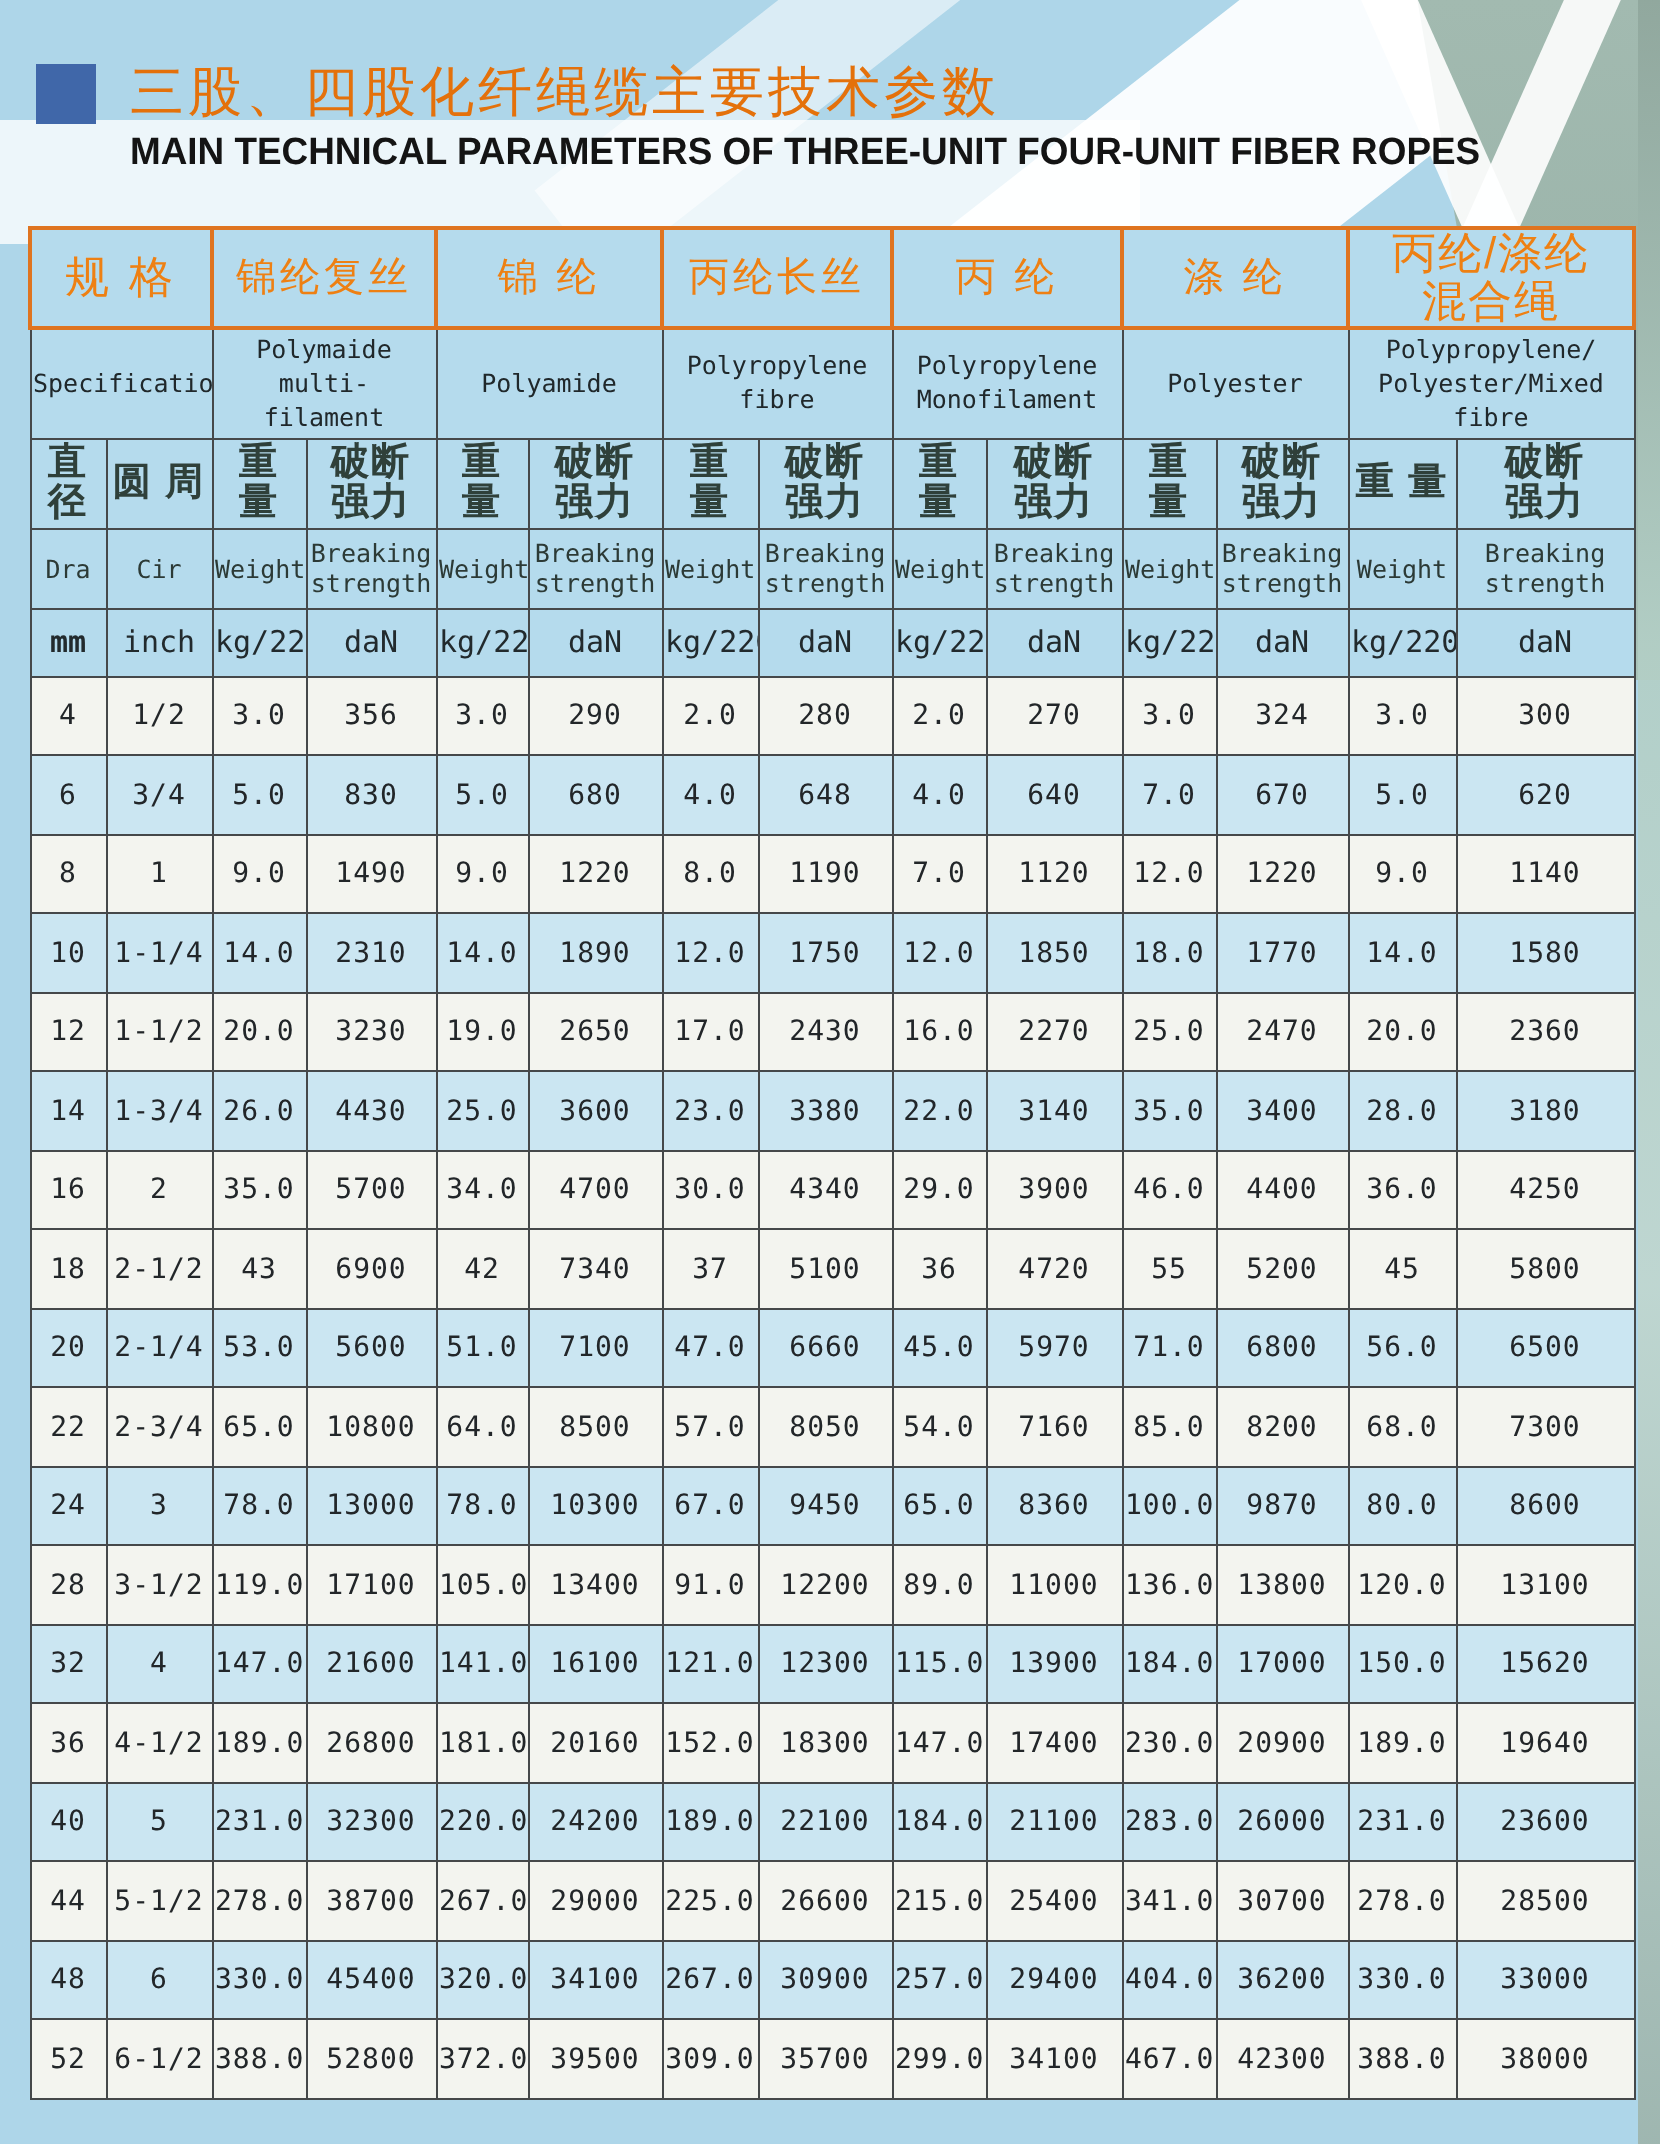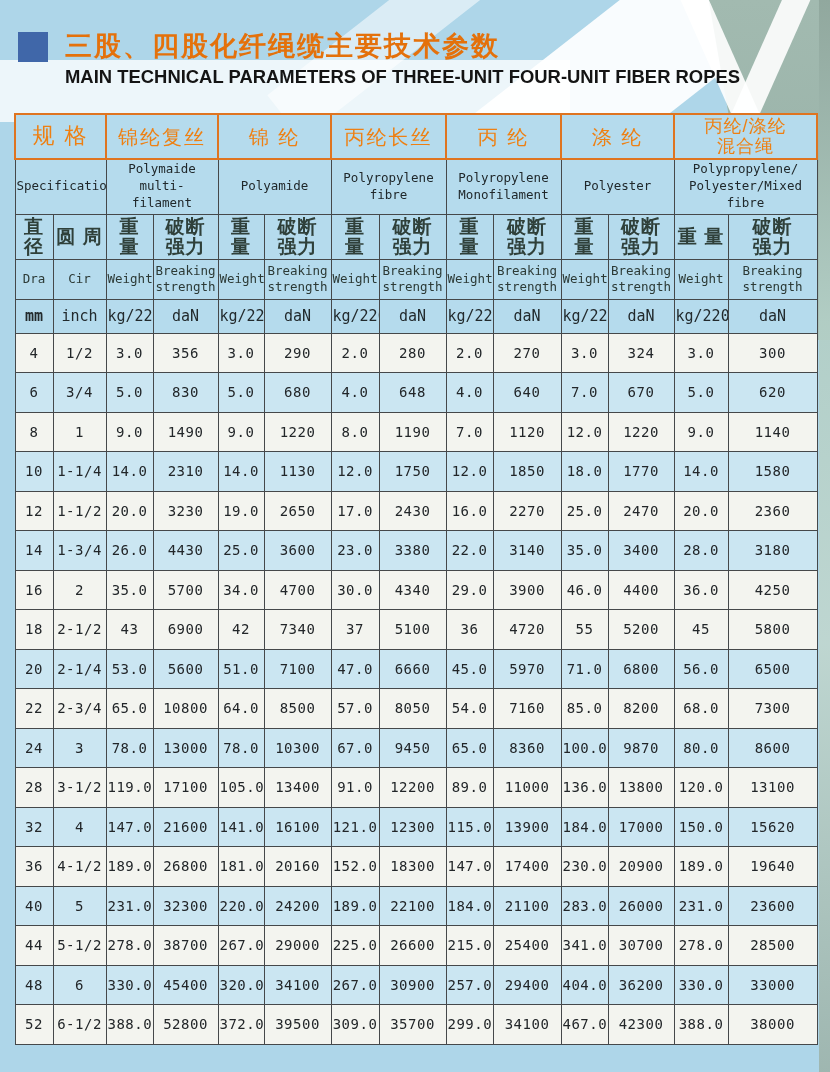--- a/index.html
+++ b/index.html
@@ -25,36 +25,36 @@
     background:rgba(255,255,255,.9); transform:rotate(24deg); }
   .right-edge { right:0; top:0; width:11px; height:1072px;
     background:linear-gradient(180deg,#8fa69c,#b2cec5 30%,#c0d6ce 60%,#9db3aa);
     opacity:.9; }
 
   
   .title-block { position:absolute; left:18px; top:28px; }
   .title-square { position:absolute; left:0; top:4px; width:30px; height:30px;
     background:#4067a9; }
   .title-zh { position:absolute; left:47px; top:0; width:700px;
-    font-size:27px; font-weight:bold; color:#e4710b; letter-spacing:2px;
+    font-size:27px; font-weight:normal; color:#e4710b; letter-spacing:2px;
     white-space:nowrap; }
   .title-en { position:absolute; left:47px; top:38px; width:760px;
     font-size:19px; font-weight:bold; color:#141414; letter-spacing:0px;
     white-space:nowrap; transform:scaleX(.97); transform-origin:left; }
 
   
   table.specs { position:absolute; left:14px; top:113px; width:802px;
     border-collapse:collapse; table-layout:fixed;
     font-family:"DejaVu Sans Mono", monospace; }
   th, td { border:1.5px solid #45484a; text-align:center; vertical-align:middle;
     padding:0 1px; overflow:hidden; background:#b5dbed; }
   tr.group-zh th { border:2.5px solid #df7420; height:45px;
     color:#ee8013; font-size:20px; font-weight:normal; letter-spacing:2px;
     font-family:"Liberation Sans", sans-serif; white-space:pre-line; line-height:1.1; }
-  tr.group-zh th:last-child { font-size:18px; letter-spacing:1px; }
+  tr.group-zh th:last-child { font-size:22px; letter-spacing:1px; }
   tr.group-zh th.spec-head { font-size:22px; }
   tr.group-en th { height:55px; font-weight:normal; color:#20282b;
     font-size:12.5px; line-height:1.35; white-space:pre-line; }
   tr.sub-zh th { height:45px; color:#2f403a; font-size:19px; font-weight:bold;
     letter-spacing:1px; white-space:pre-line; line-height:1.05;
     font-family:"Liberation Sans", sans-serif; }
   tr.sub-en th { height:40px; color:#2c3a36; font-size:12.5px; font-weight:normal;
     line-height:1.25; white-space:pre-line; }
   tr.sub-unit th { height:34px; color:#222a2d; font-size:15px; font-weight:normal; }
   tr.sub-unit th:first-child { font-weight:bold; }
@@ -234,21 +234,21 @@
           <td>1220</td>
           <td>9.0</td>
           <td>1140</td>
         </tr>
         <tr class="shaded">
           <td>10</td>
           <td>1-1/4</td>
           <td>14.0</td>
           <td>2310</td>
           <td>14.0</td>
-          <td>1130</td>
+          <td>1890</td>
           <td>12.0</td>
           <td>1750</td>
           <td>12.0</td>
           <td>1850</td>
           <td>18.0</td>
           <td>1770</td>
           <td>14.0</td>
           <td>1580</td>
         </tr>
         <tr>

